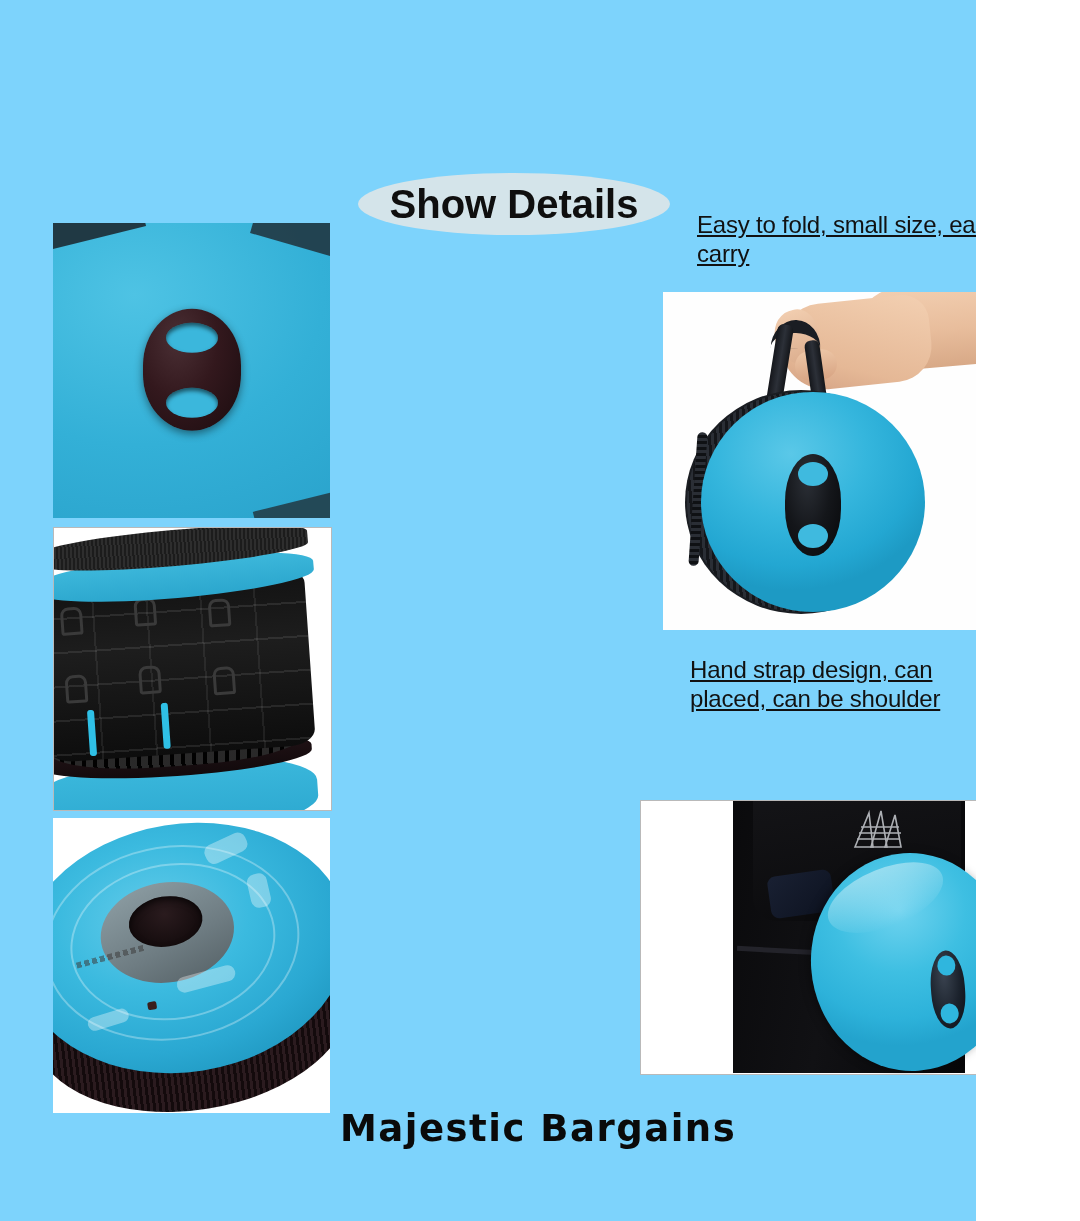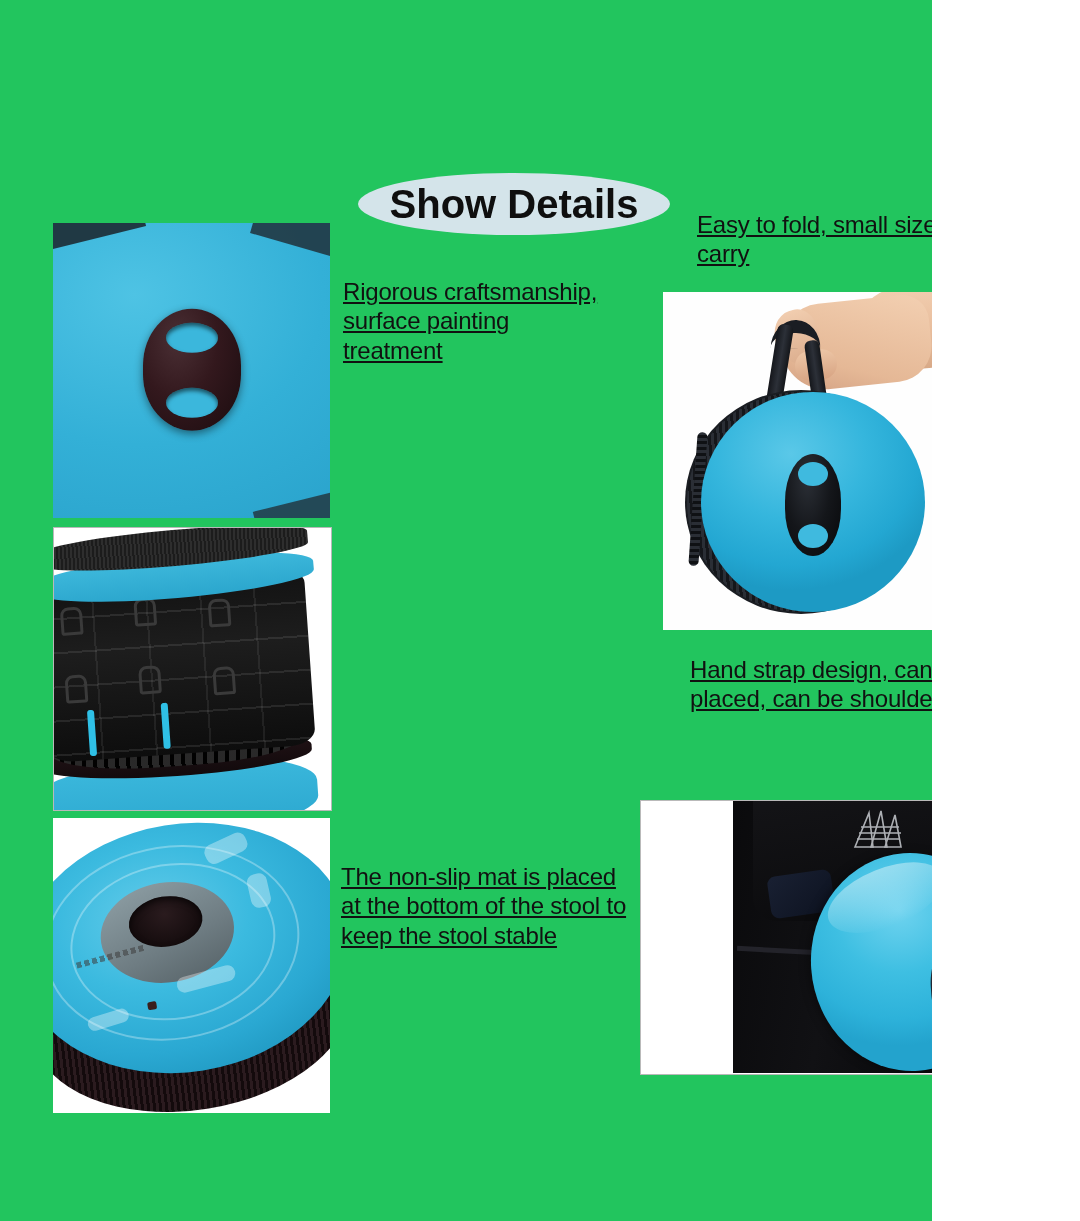--- a/index.html
+++ b/index.html
@@ -8,22 +8,23 @@
     padding: 0;
     background: #ffffff;
   }
   body {
     font-family: "Liberation Sans", "DejaVu Sans", sans-serif;
   }
   #page {
     position: relative;
     width: 932px;
     height: 1221px;
-    background: #22c55e;
+    background: #7dd3fc;
     overflow: hidden;
+    padding-left: 44px;
   }
 
   
   .heading-wrap {
     position: absolute;
     left: 358px;
     top: 173px;
     width: 312px;
     height: 62px;
   }
@@ -504,19 +505,18 @@
     <div class="p5-belt"></div>
     <div class="p5-disc">
       <div class="p5-disc-sheen"></div>
       <div class="p5-handle">
         <div class="p5-hole top"></div>
         <div class="p5-hole bottom"></div>
       </div>
     </div>
   </div>
 
-  <div class="caption cap-rigorous">Rigorous craftsmanship, surface painting treatment</div>
-  <div class="caption cap-nonslip">The non-slip mat is placed at the bottom of the stool to keep the stool stable</div>
   <div class="caption cap-easyfold">Easy to fold, small size, easy to carry</div>
   <div class="caption cap-handstrap">Hand strap design, can placed, can be shoulder</div>
 
+  <div class="brand">Majestic Bargains</div>
 
 </div>
 
 </body></html>

